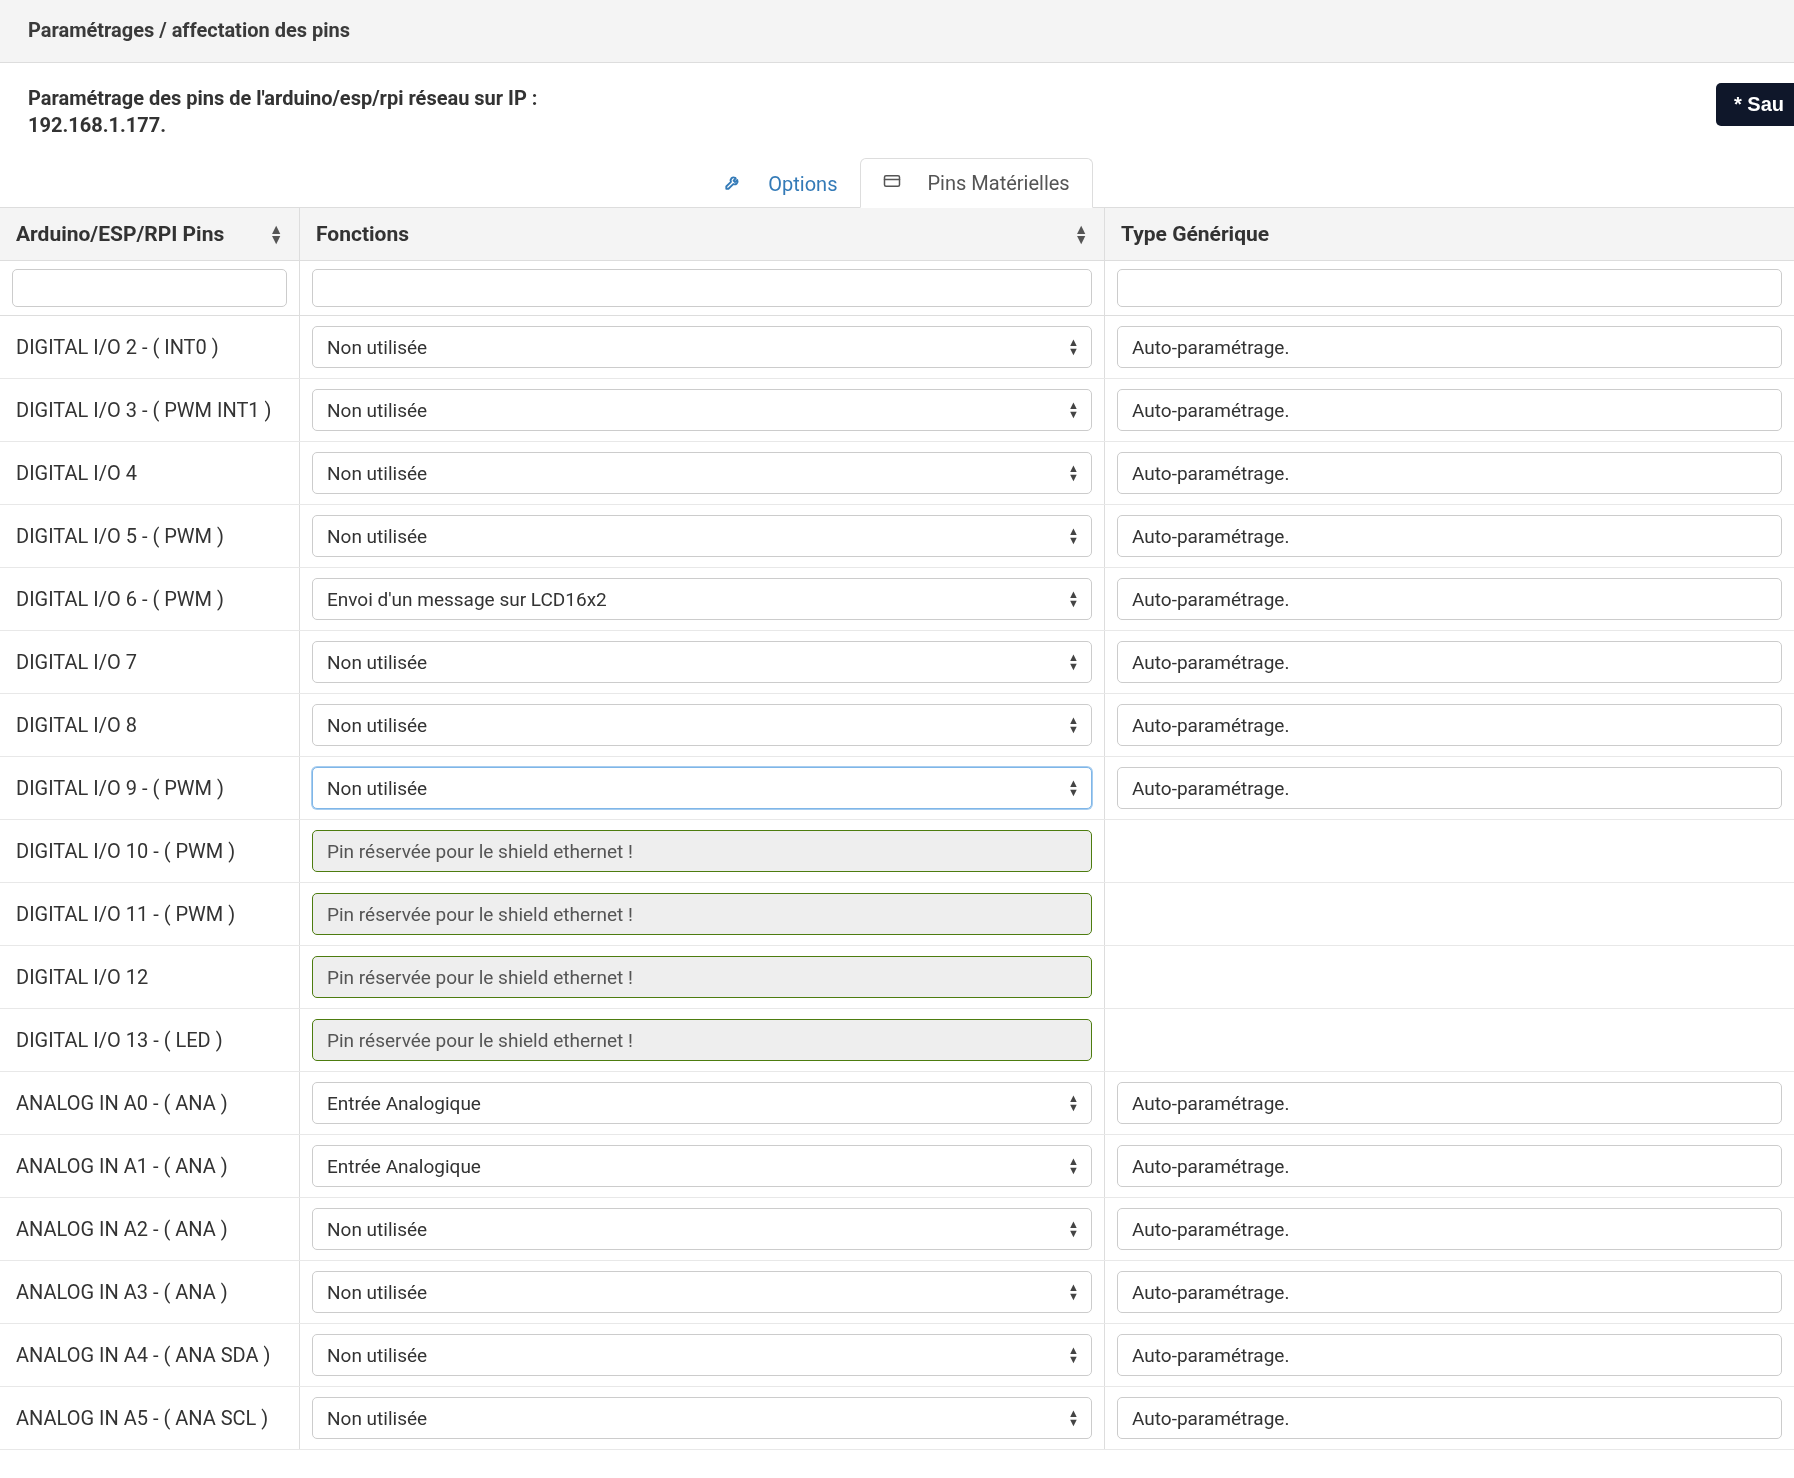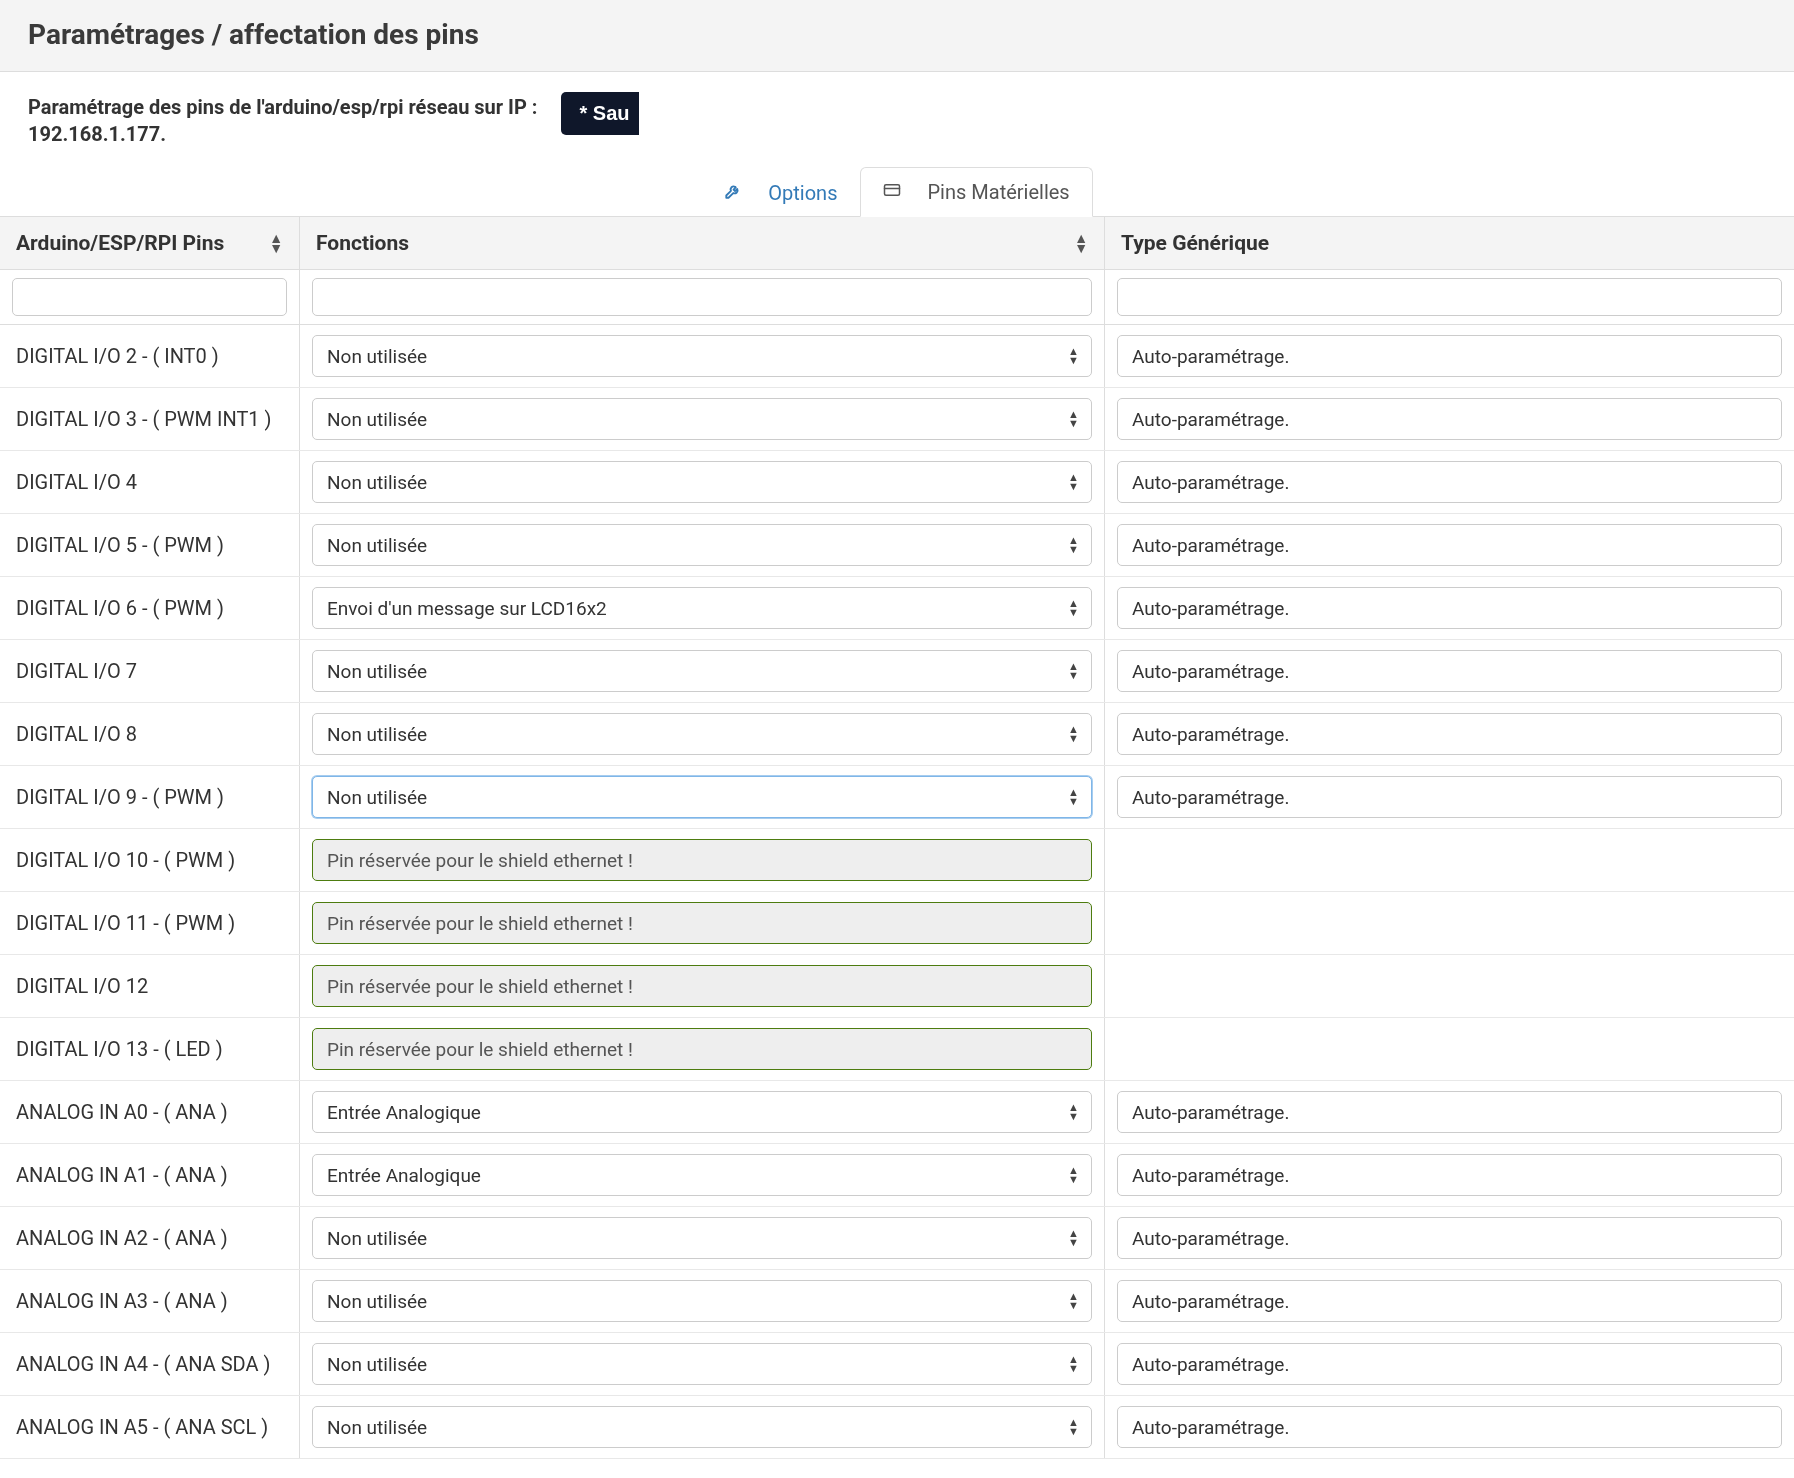--- a/index.html
+++ b/index.html
@@ -5,29 +5,29 @@
   * { box-sizing: border-box; margin: 0; padding: 0; }
   html, body { font-family: -apple-system, BlinkMacSystemFont, "Segoe UI", Roboto, Helvetica, Arial, sans-serif; color:#333; background:#fff; }
   body { width:1794px; }
 
   .page-header {
     background:#f4f4f4;
     border-bottom:1px solid #ddd;
     padding:18px 0 20px 28px;
   }
   .page-header h1 {
-    font-size:28px;
+    font-size:20px;
     font-weight:700;
     color:#3a3a3a;
   }
 
   .subhead-row {
     display:flex;
     align-items:flex-start;
-    justify-content:flex-start;
+    justify-content:space-between;
     padding:22px 0 0 28px;
     gap:24px;
   }
   .subhead-text {
     font-size:20px;
     font-weight:700;
     color:#333;
     line-height:1.35;
   }
   .save-btn {

